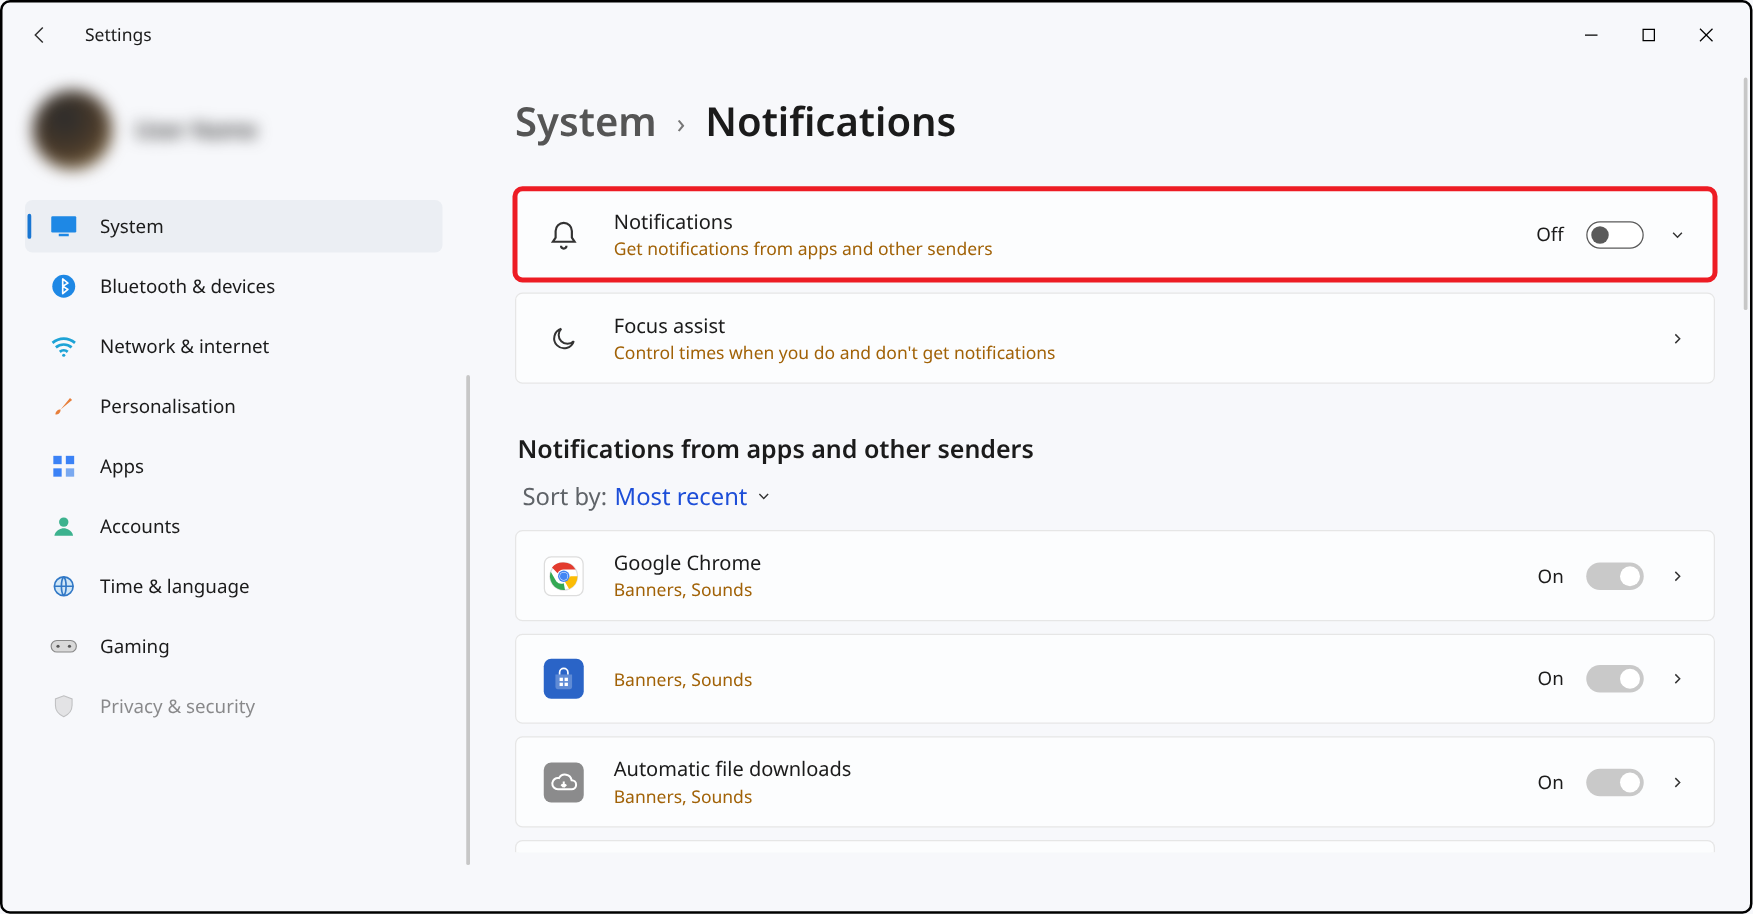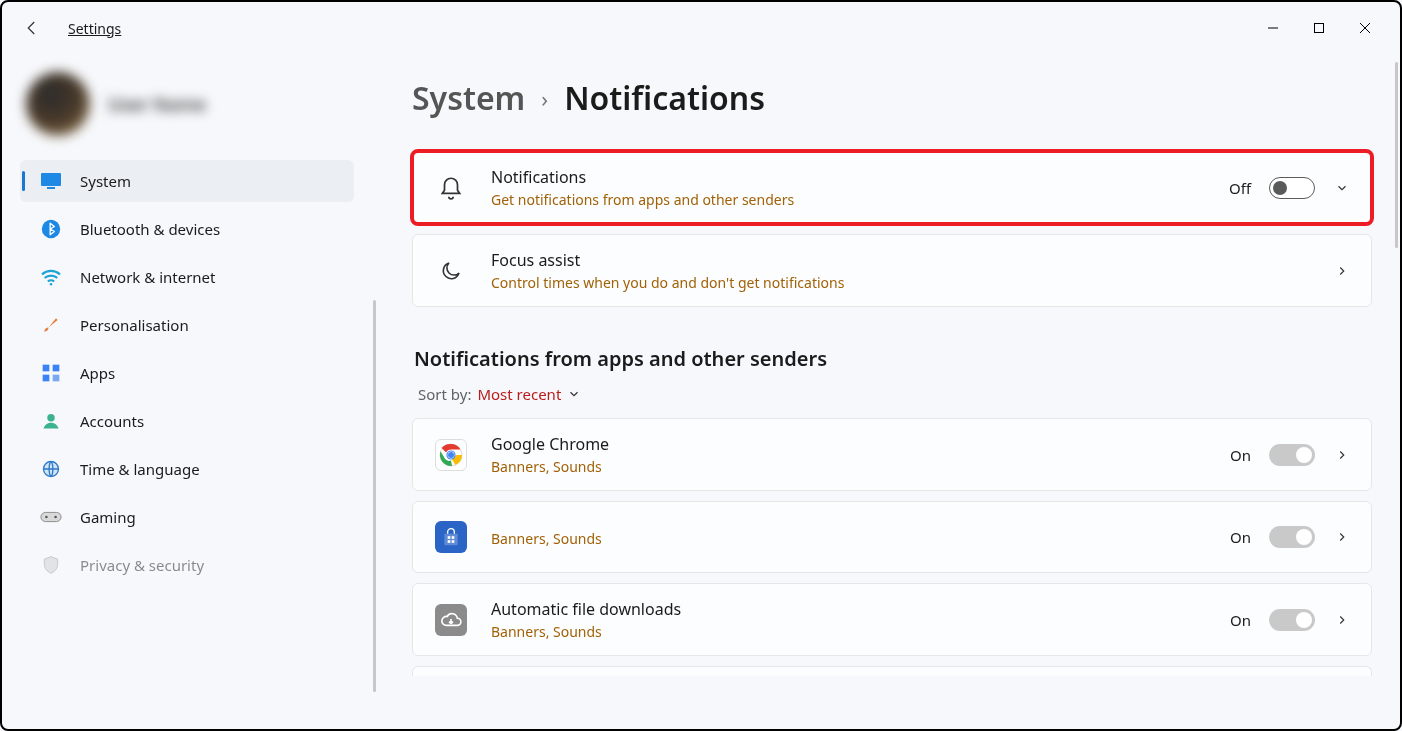--- a/index.html
+++ b/index.html
@@ -1,20 +1,20 @@
 <!DOCTYPE html>
 <html><head>
 <meta charset="utf-8">
 <style>
   * { box-sizing: border-box; margin: 0; padding: 0; }
   html, body { width: 1402px; height: 731px; font-family: "Segoe UI", "Segoe UI Variable", system-ui, sans-serif; background: #f7f8fb; color: #1b1b1b; overflow: hidden; }
   body { border: 2px solid #000; border-radius: 8px; position: relative; }
 
   
-  .titlebar { height: 52px; display: flex; align-items: center; padding: 0 12px; text-decoration: underline; }
+  .titlebar { height: 52px; display: flex; align-items: center; padding: 0 12px; }
   .back-btn { width: 36px; height: 36px; display: flex; align-items: center; justify-content: center; border-radius: 4px; }
   .app-title { margin-left: 18px; font-size: 14px; }
   .win-controls { margin-left: auto; display: flex; gap: 0; }
   .win-btn { width: 46px; height: 36px; display: flex; align-items: center; justify-content: center; }
   .win-btn svg { display:block; }
 
   
   .layout { display: flex; height: calc(100% - 52px); }
 
   
@@ -53,23 +53,23 @@
 
   .toggle { width:46px; height:22px; border-radius:11px; position:relative; }
   .toggle.off { background:#fff; border:1px solid #5a5a5a; }
   .toggle.off::after { content:""; position:absolute; left:3px; top:3px; width:14px; height:14px; border-radius:50%; background:#5a5a5a; }
   .toggle.on { background:#c9c9c9; }
   .toggle.on::after { content:""; position:absolute; right:3px; top:3px; width:16px; height:16px; border-radius:50%; background:#fff; }
 
   .chev { width:18px; height:18px; display:flex; align-items:center; justify-content:center; color:#4a4a4a; }
 
   .section-heading { font-size:20px; font-weight:600; margin:38px 0 12px 2px; }
-  .sort-row { display:flex; align-items:center; gap:6px; font-size:15px; margin: 0 0 14px 6px; color:#333; }
+  .sort-row { display:flex; align-items:center; gap:6px; font-size:19px; margin: 0 0 14px 6px; color:#333; }
   .sort-label { color:#5f6368; }
-  .sort-val { color:#b91c1c; }
+  .sort-val { color:#1d4ed8; }
 
   .app-icon { width:32px; height:32px; border-radius:6px; display:flex; align-items:center; justify-content:center; }
   .chrome-bg { background:#fff; border:1px solid #ddd; }
   .store-bg { background:#2a64c7; }
   .cloud-bg { background:#8b8b8c; }
 
   .main-scroll { position:absolute; right:2px; top:8px; width:3px; height:186px; background:#c7c7c7; border-radius:2px; }
 </style>
 </head>
 <body>

